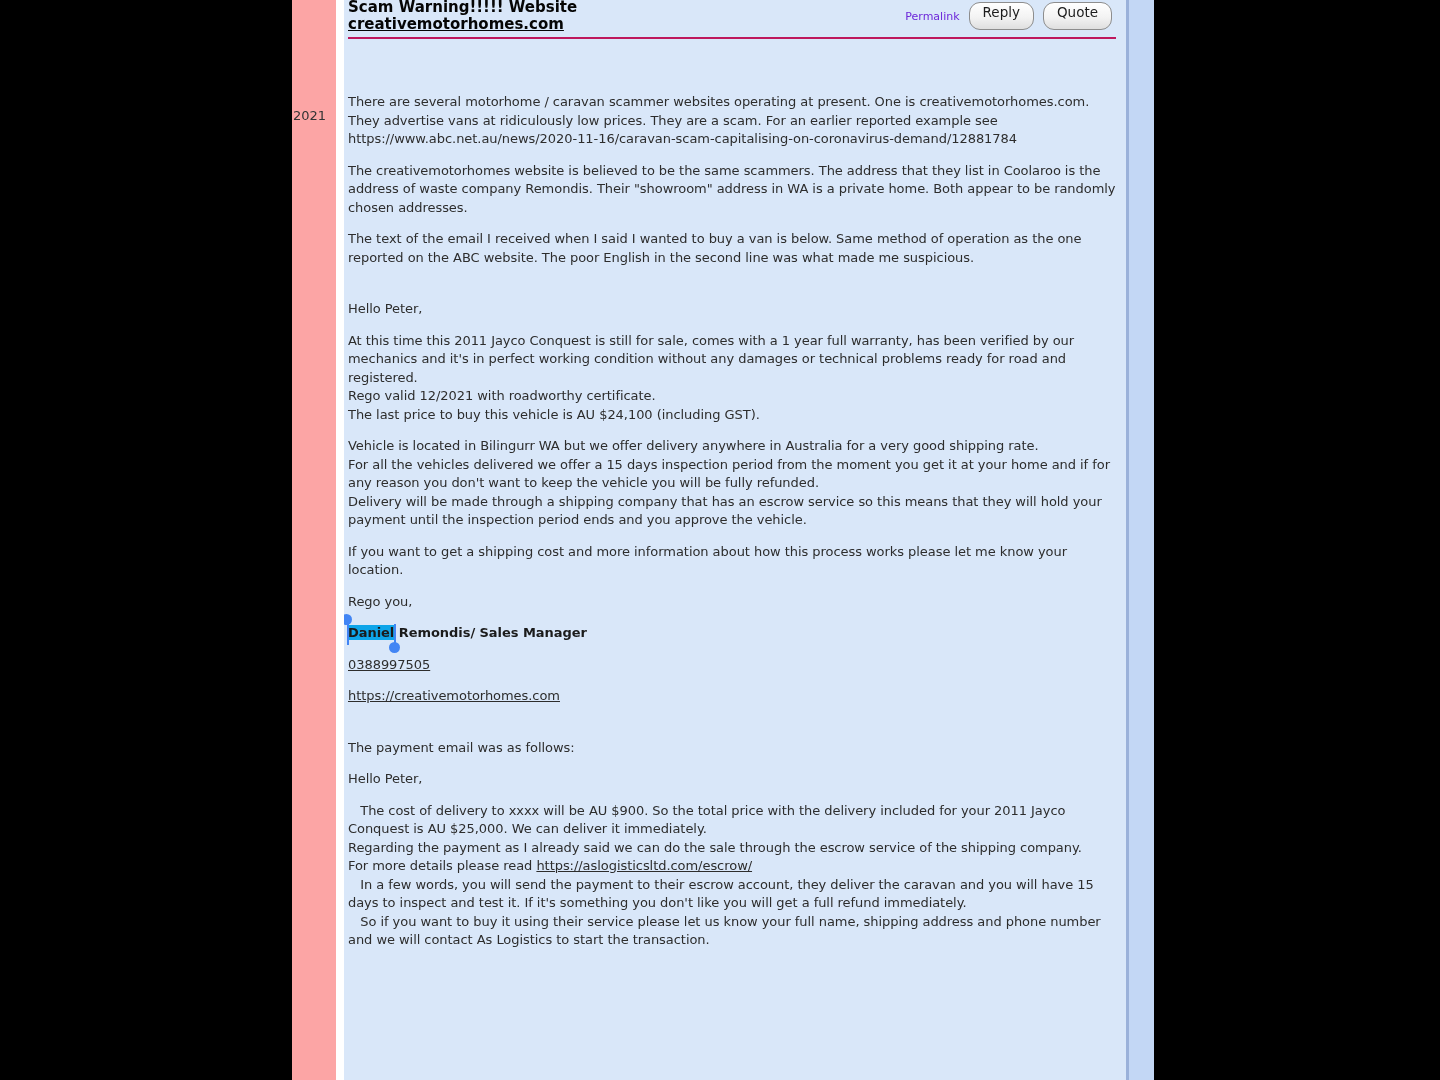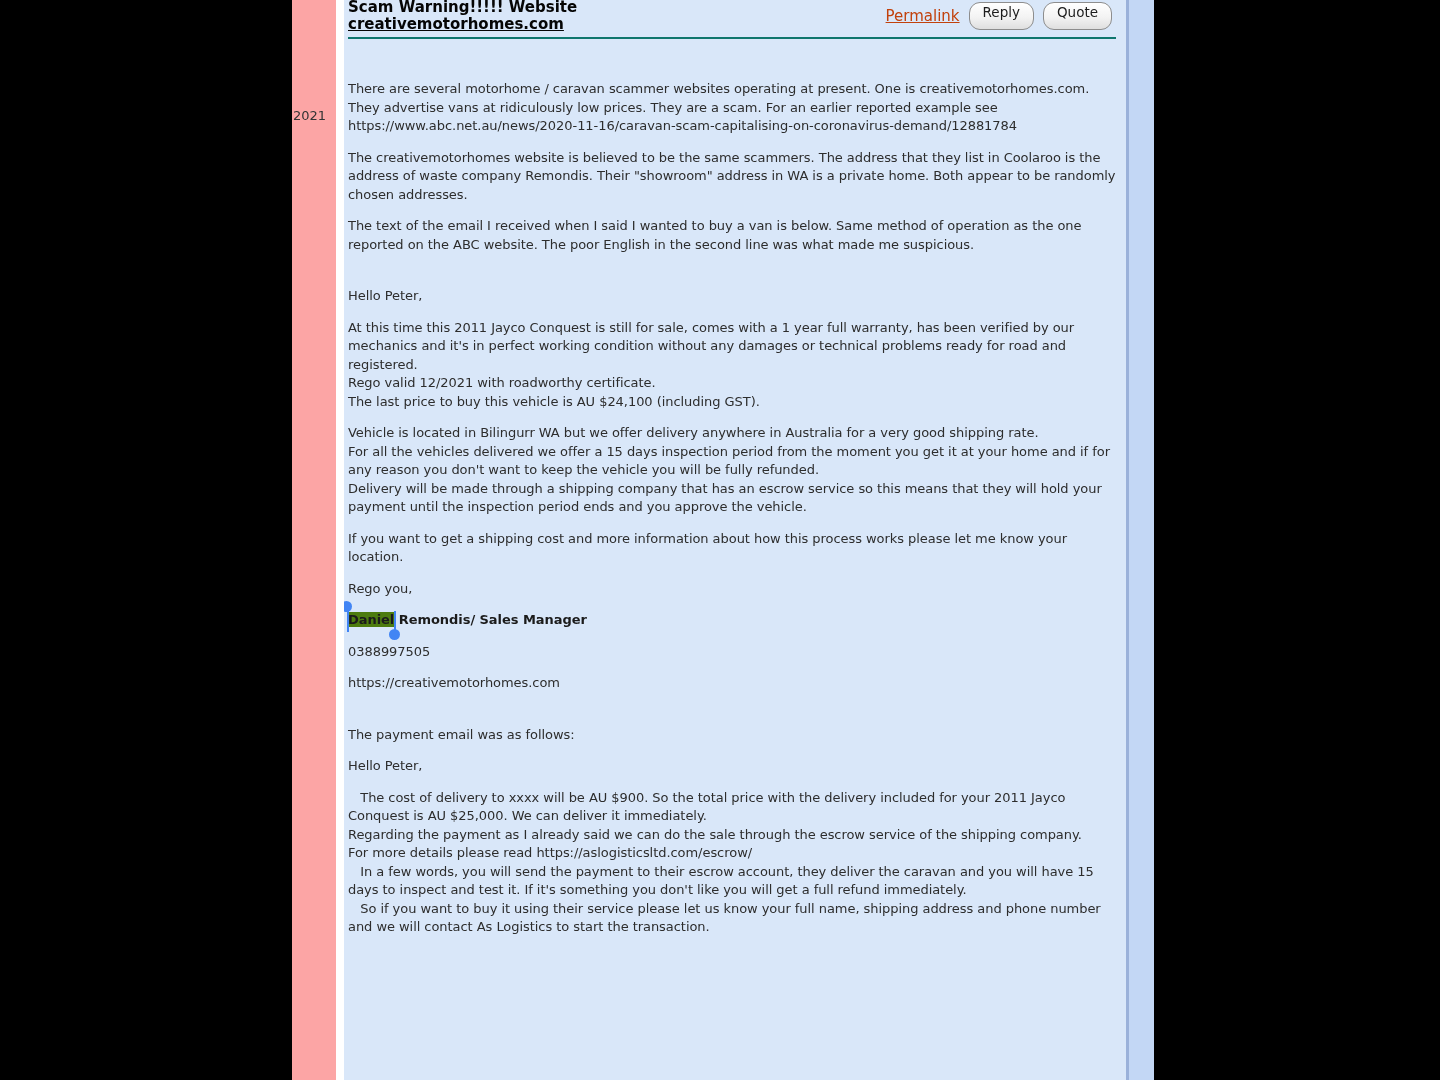--- a/index.html
+++ b/index.html
@@ -13,39 +13,39 @@
   .date-frag   { position:absolute; left:1px; top:108px; font-size:13px; color:#333; white-space:nowrap; }
   .gap-col     { position:absolute; left:336px; top:0; width:8px; height:1080px; background:#ffffff; }
   .content-col { position:absolute; left:344px; top:0; width:782px; height:1080px;
                  background:#d9e7f9; overflow:hidden; }
   .right-border{ position:absolute; left:1126px; top:0; width:3px;  height:1080px; background:#9ab1da; }
   .right-strip { position:absolute; left:1129px; top:0; width:25px; height:1080px; background:#c3d7f5; }
 
   .content-inner { padding:0 10px 0 4px; }
 
   
-  .post-header { position:relative; padding-bottom:4px; border-bottom:2px solid #0f766e; min-height:33px; }
+  .post-header { position:relative; padding-bottom:4px; border-bottom:2px solid #be185d; min-height:33px; }
   .post-title  { width:250px; font-size:15px; line-height:17px; font-weight:bold; color:#050505; margin-top:-1px; }
   .title-link  { color:#050505; text-decoration:underline; cursor:pointer; }
   .post-actions{ position:absolute; top:3px; right:4px; display:flex; align-items:center; gap:9px; }
-  .permalink   { font-size:15px; color:#c2410c; text-decoration:underline; cursor:pointer; }
+  .permalink   { font-size:11px; color:#6d28d9; cursor:pointer; }
   .btn { display:inline-block; padding:2px 13px 9px; font-size:13.5px; color:#1c1c1c;
          background:linear-gradient(#ffffff,#f3f3f3 55%,#dfdfdf); border:1.5px solid #8d8d8d;
          border-radius:11px; cursor:pointer; line-height:15px; }
 
   
-  .post-body { padding-top:41px; font-size:13px; line-height:18.5px; color:#2d2d2d; letter-spacing:-0.05px; }
+  .post-body { padding-top:54px; font-size:13px; line-height:18.5px; color:#2d2d2d; letter-spacing:-0.05px; }
   .para   { margin:0 0 13px 0; overflow-wrap:break-word; }
   .pre    { white-space:pre-wrap; }
   .mt-lg  { margin-top:33px; }
-  .lnk    { color:#2d2d2d; cursor:pointer; overflow-wrap:break-word; }
+  .lnk    { color:#2d2d2d; text-decoration:underline; cursor:pointer; overflow-wrap:break-word; }
   .sig    { font-weight:bold; color:#1b1b1b; }
 
   
-  .sel { position:relative; background:#4d7c0f; }
+  .sel { position:relative; background:#0ea5e9; }
   .sel::before { content:''; position:absolute; left:-1.5px; top:-1px; width:2px; height:21px; background:#4285f4; }
   .sel::after  { content:''; position:absolute; right:-1.5px; top:-1px; width:2px; height:21px; background:#4285f4; }
   .handle { position:absolute; width:11px; height:11px; border-radius:50%; background:#4285f4; cursor:grab; }
   .handle.start { left:-7px; top:-11px; }
   .handle.end   { right:-6px; bottom:-13px; }
 </style>
 </head>
 <body>
 
 <div class="stage">

